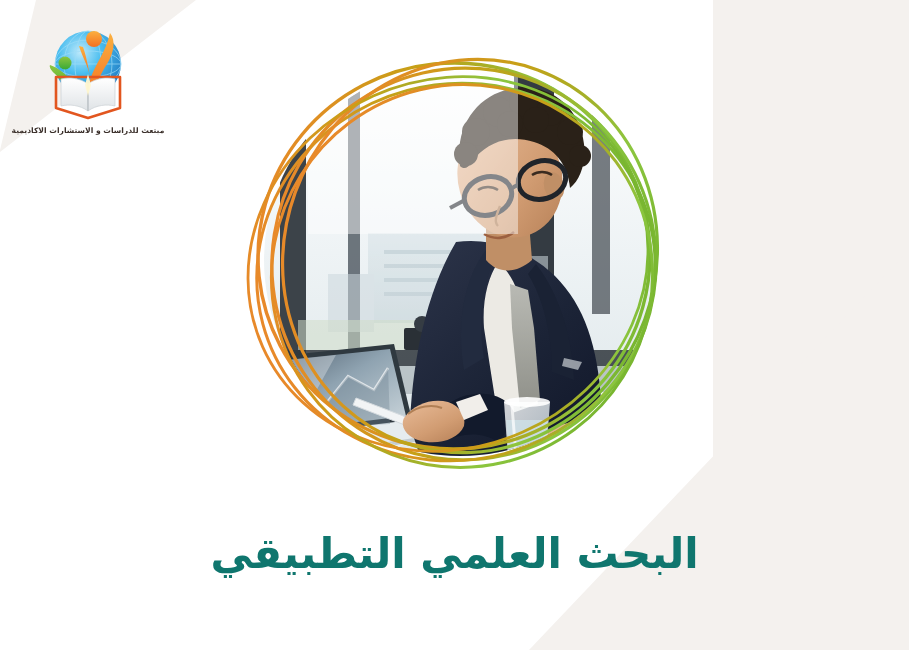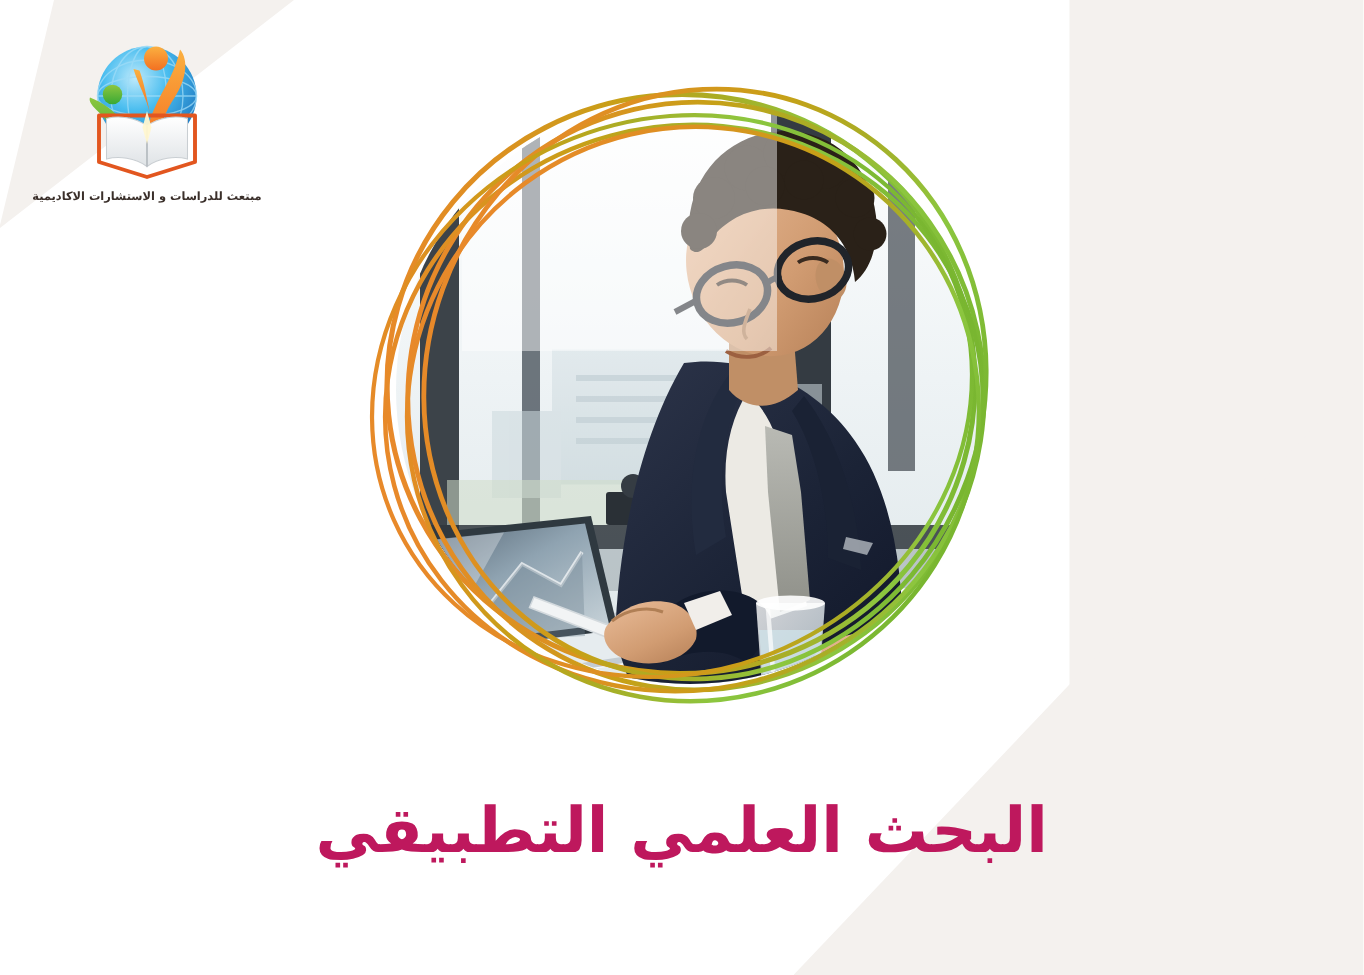--- a/index.html
+++ b/index.html
@@ -48,21 +48,21 @@
     position: absolute;
     right: 0; top: 0;
     width: 330px; height: 650px;
     background: #f4f1ee;
     clip-path: polygon(134px 0, 330px 0, 330px 650px, 134px 650px);
   }
 
   
   .logo-block {
     position: absolute;
-    left: 18px;
+    left: 8px;
     top: 22px;
     width: 160px;
     text-align: center;
     z-index: 40;
   }
   .logo-mark {
     width: 104px;
     height: 100px;
     margin: 0 auto;
     display: block;
@@ -96,21 +96,21 @@
     right: 0;
     top: 528px;
     text-align: center;
     z-index: 50;
   }
   .title-text {
     display: inline-block;
     font-family: "DejaVu Sans", "Liberation Sans", sans-serif;
     font-size: 42px;
     font-weight: 700;
-    color: #be185d;
+    color: #0f766e;
     direction: rtl;
     letter-spacing: 1px;
     line-height: 1.25;
     max-width: 560px;
   }
 </style>
 </head>
 <body>
 
 <div id="page">

